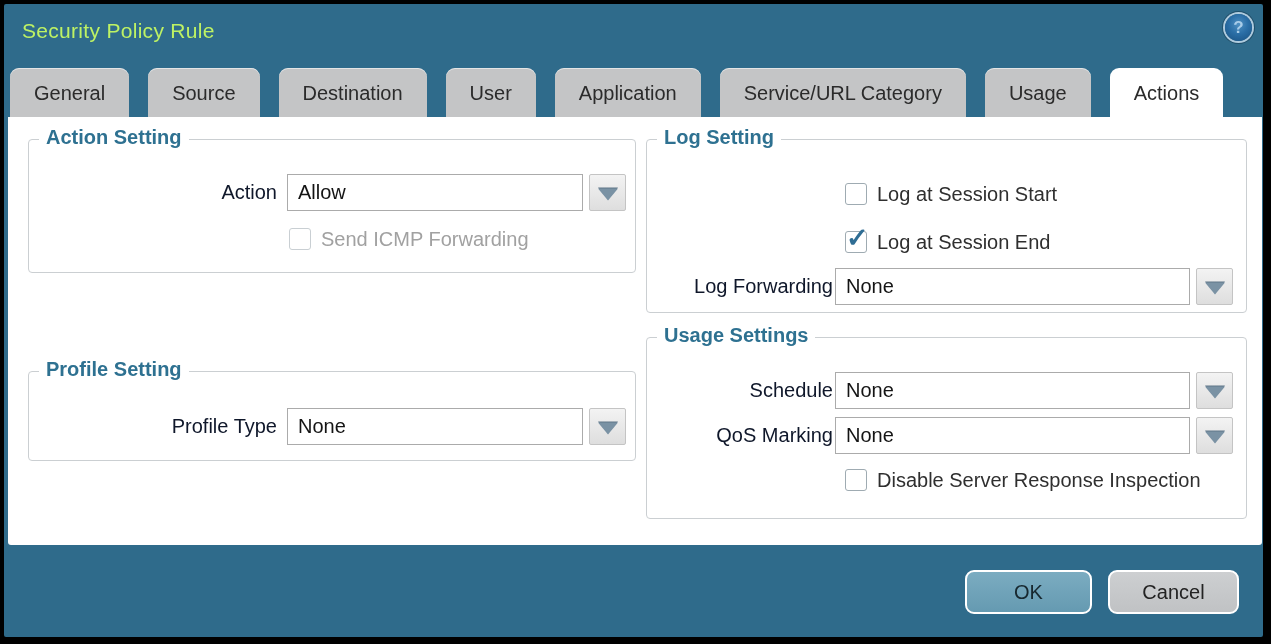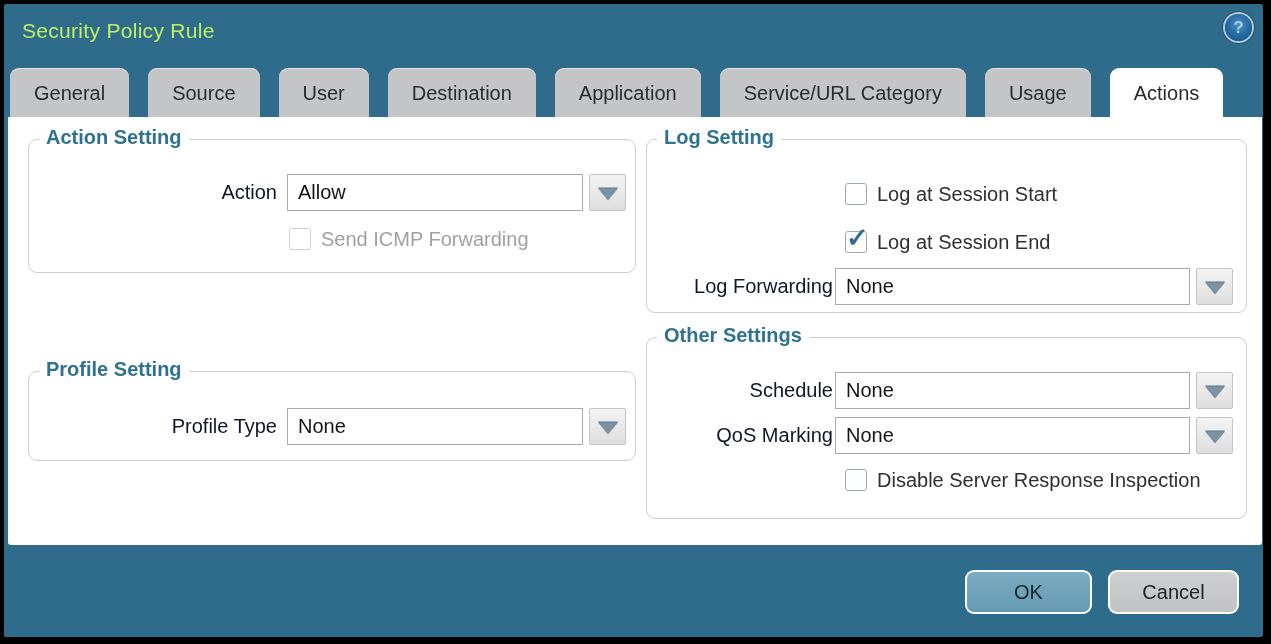--- a/index.html
+++ b/index.html
@@ -33,21 +33,21 @@
     font-size:20px;border-radius:9px 9px 0 0;white-space:nowrap;cursor:pointer;
     box-shadow:inset 0 1px 0 rgba(255,255,255,.55);
   }
   .tab.active{background:#FFFFFF;box-shadow:none;}
   
   .panel{
     position:absolute;left:4px;top:113px;width:1254px;height:428px;background:#FFFFFF;
     border-radius:0 0 3px 3px;
   }
   .groupbox{
-    position:absolute;border:1px solid #CBCFD2;border-radius:9px;
+    position:absolute;border:1px solid #CBCFD2;border-radius:4px;
   }
   .legend{
     position:absolute;top:-14px;left:10px;background:#FFFFFF;padding:0 7px;
     font-size:20px;font-weight:bold;color:#2E7191;white-space:nowrap;
   }
   .fs-action{left:20px;top:22px;width:606px;height:132px;}
   .fs-log{left:638px;top:22px;width:599px;height:172px;}
   .fs-profile{left:20px;top:254px;width:606px;height:88px;}
   .fs-other{left:638px;top:220px;width:599px;height:180px;}
 
@@ -102,22 +102,22 @@
 <body>
 
 <div class="dialog">
 
   <div class="title">Security Policy Rule</div>
   <div class="help" title="">?</div>
 
   <div class="tabs">
     <div class="tab">General</div>
     <div class="tab">Source</div>
+    <div class="tab">Destination</div>
     <div class="tab">User</div>
-    <div class="tab">Destination</div>
     <div class="tab">Application</div>
     <div class="tab">Service/URL Category</div>
     <div class="tab">Usage</div>
     <div class="tab active">Actions</div>
   </div>
 
   <div class="panel">
 
     <div class="groupbox fs-action">
       <span class="legend">Action Setting</span>
@@ -152,21 +152,21 @@
     <div class="groupbox fs-profile">
       <span class="legend">Profile Setting</span>
     </div>
     <div class="field-label" style="left:20px;top:291px;width:249px;">Profile Type</div>
     <div class="combobox" style="left:279px;top:291px;width:296px;">None</div>
     <div class="dd-btn" style="left:581px;top:291px;">
       <span class="tri"></span>
     </div>
 
     <div class="groupbox fs-other">
-      <span class="legend">Other Settings</span>
+      <span class="legend">Usage Settings</span>
     </div>
     <div class="field-label" style="left:628px;top:255px;width:197px;">Schedule</div>
     <div class="combobox" style="left:827px;top:255px;width:355px;">None</div>
     <div class="dd-btn" style="left:1188px;top:255px;">
       <span class="tri"></span>
     </div>
     <div class="field-label" style="left:628px;top:300px;width:197px;">QoS Marking</div>
     <div class="combobox" style="left:827px;top:300px;width:355px;">None</div>
     <div class="dd-btn" style="left:1188px;top:300px;">
       <span class="tri"></span>

